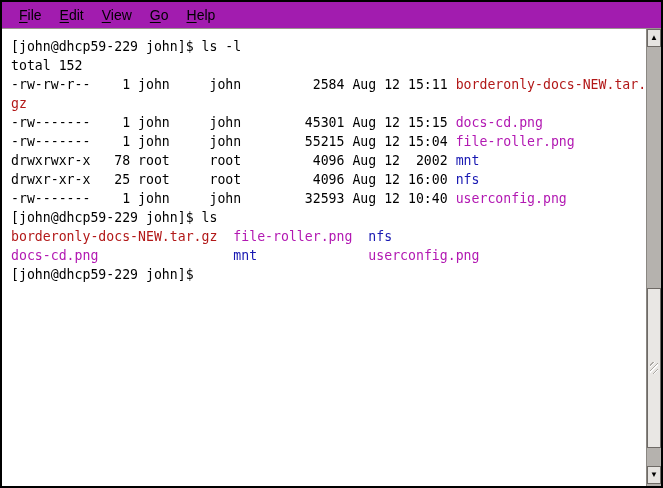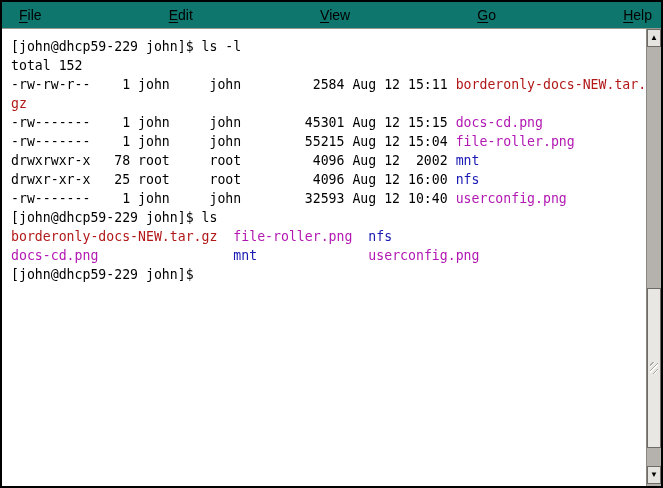--- a/index.html
+++ b/index.html
@@ -8,26 +8,25 @@
     width:663px;height:488px;
     box-sizing:border-box;
     border:2px solid #000000;
     background:#ffffff;
     overflow:hidden;
     font-family:"Liberation Sans", sans-serif;
   }
   .menubar{
     position:absolute;left:0;top:0;right:0;
     height:26px;
-    background:#0f766e;
+    background:#a21caf;
     border-bottom:1px solid #9a9790;
     display:flex;
     align-items:center;
     padding-left:8px;
-    justify-content:space-between;
   }
   .menu-item{
     font-size:14px;
     color:#000000;
     padding:4px 9px;
     cursor:default;
     white-space:nowrap;
   }
   .menu-item u{
     text-decoration:underline;

